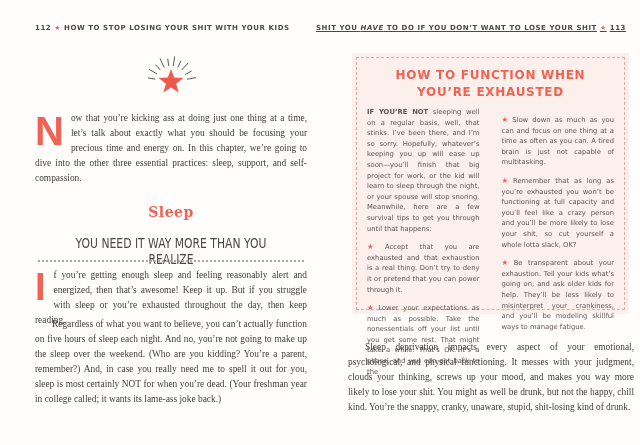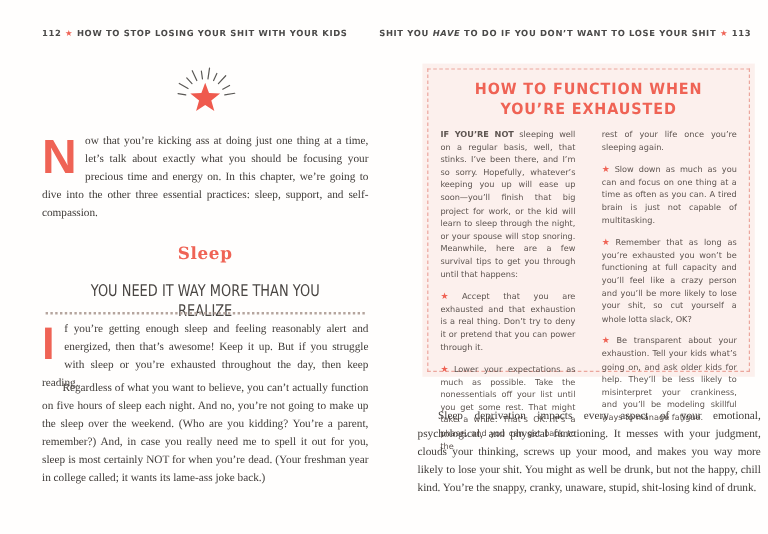--- a/index.html
+++ b/index.html
@@ -10,21 +10,21 @@
   }
 
   
   .running-head {
     position:absolute; top:24px;
     font-family:"DejaVu Sans", sans-serif;
     font-size:7px; font-weight:700; letter-spacing:.55px;
     color:#4b4a49; white-space:nowrap;
   }
   .rh-left { left:35px; }
-  .rh-right { right:14px; text-align:right; }
+  .rh-right { right:14px; text-align:right;text-decoration:underline; }
   .rh-star { color:#ef6355; font-size:7px; padding:0 3px; }
   .rh-italic { font-style:italic; }
 
   
   .starburst { position:absolute; left:35px; top:46px; width:272px; text-align:center; }
   .body-para {
     position:absolute; left:35px; width:272px;
     font-size:9.4px; line-height:14.9px; color:#403c39;
     text-align:justify;
   }
@@ -139,21 +139,20 @@
       <div>HOW TO FUNCTION WHEN</div>
       <div>YOU’RE EXHAUSTED</div>
     </div>
     <div class="panel-cols">
       <div class="panel-col">
         <p><span class="box-bold">IF YOU’RE NOT</span><span> sleeping well on a regular basis, well, that stinks. I’ve been there, and I’m so sorry. Hopefully, whatever’s keeping you up will ease up soon—you’ll finish that big project for work, or the kid will learn to sleep through the night, or your spouse will stop snoring. Meanwhile, here are a few survival tips to get you through until that happens:</span></p>
         <p class="bullet"><span class="bullet-star">★</span><span>Accept that you are exhausted and that exhaustion is a real thing. Don’t try to deny it or pretend that you can power through it.</span></p>
         <p class="bullet"><span class="bullet-star">★</span><span>Lower your expectations as much as possible. Take the nonessentials off your list until you get some rest. That might take a while. That’s OK. It’s a phase, and you can get back to the</span></p>
       </div>
       <div class="panel-col">
-        <p>rest of your life once you’re sleeping again.</p>
         <p class="bullet"><span class="bullet-star">★</span><span>Slow down as much as you can and focus on one thing at a time as often as you can. A tired brain is just not capable of multitasking.</span></p>
         <p class="bullet"><span class="bullet-star">★</span><span>Remember that as long as you’re exhausted you won’t be functioning at full capacity and you’ll feel like a crazy person and you’ll be more likely to lose your shit, so cut yourself a whole lotta slack, OK?</span></p>
         <p class="bullet"><span class="bullet-star">★</span><span>Be transparent about your exhaustion. Tell your kids what’s going on, and ask older kids for help. They’ll be less likely to misinterpret your crankiness, and you’ll be modeling skillful ways to manage fatigue.</span></p>
       </div>
     </div>
   </div>
 
   <p class="outro">Sleep deprivation impacts every aspect of your emotional, psychological, and physical functioning. It messes with your judgment, clouds your thinking, screws up your mood, and makes you way more likely to lose your shit. You might as well be drunk, but not the happy, chill kind. You’re the snappy, cranky, unaware, stupid, shit-losing kind of drunk.</p>
 
 </div>

